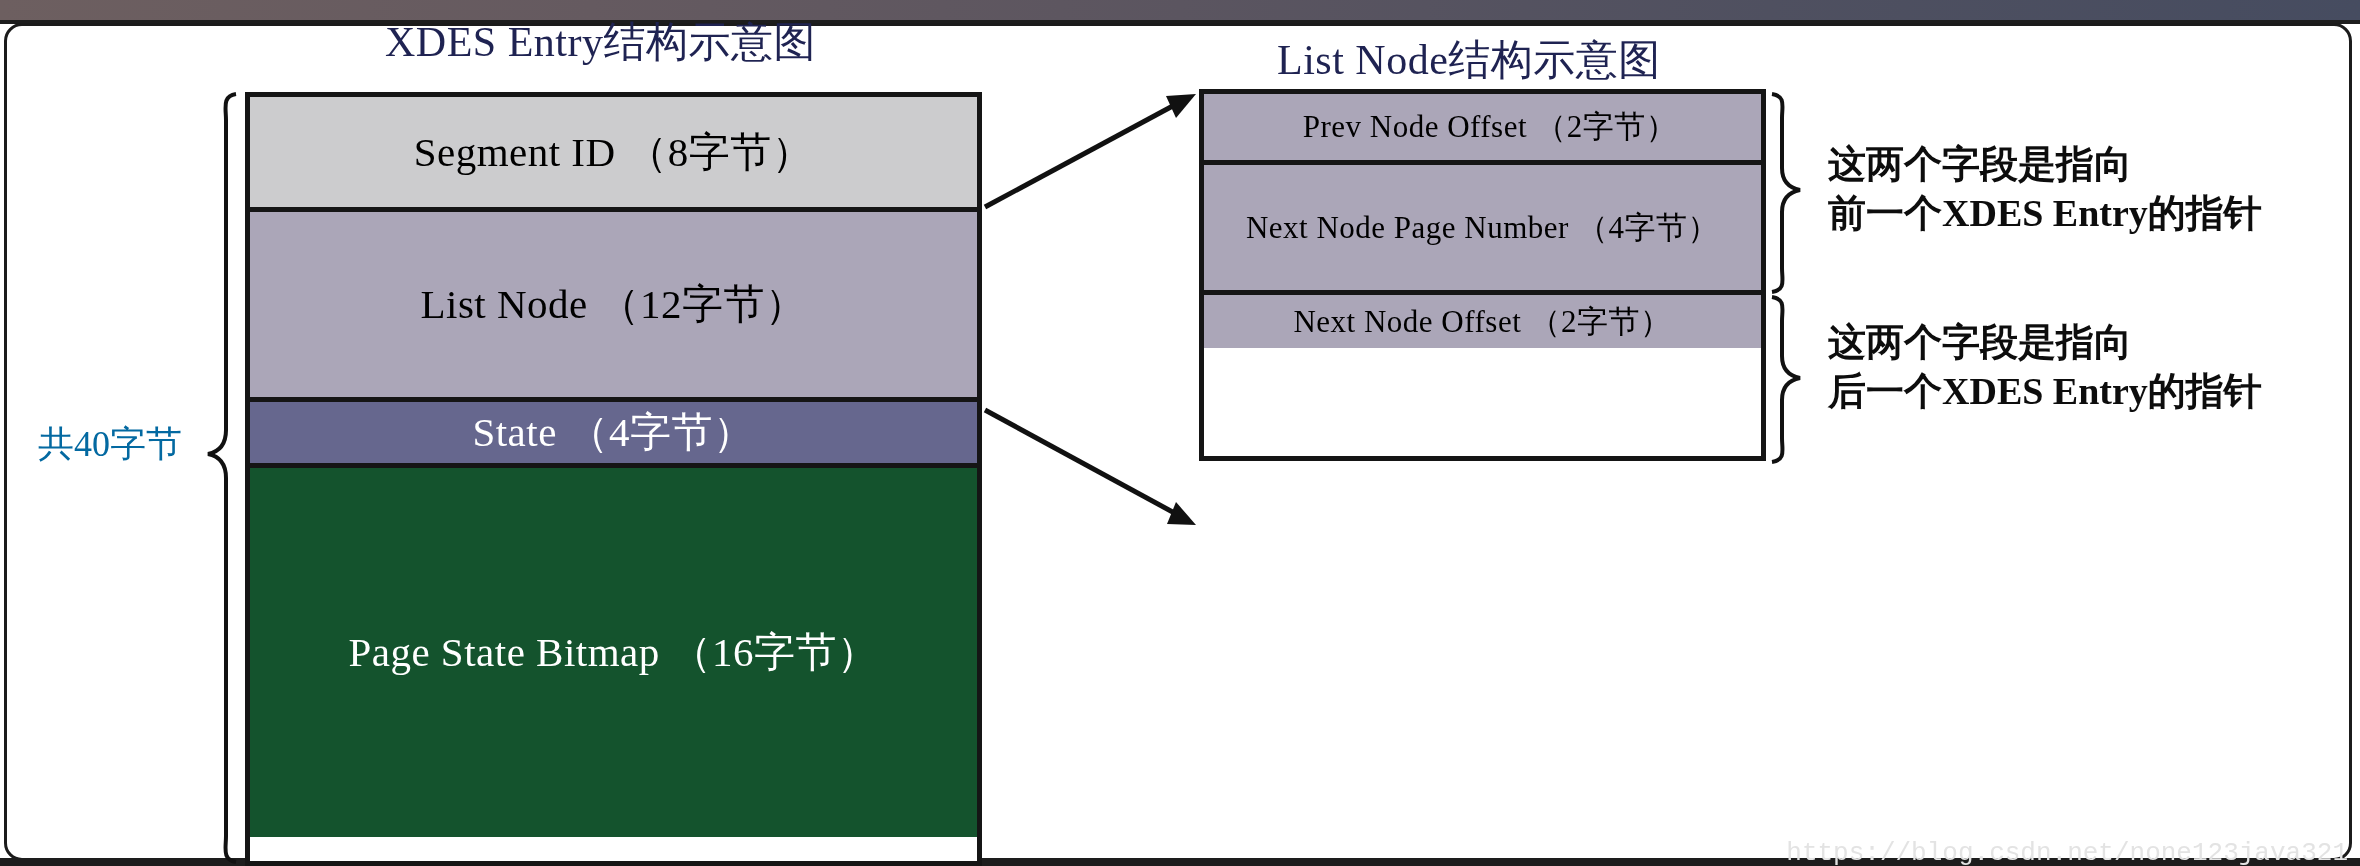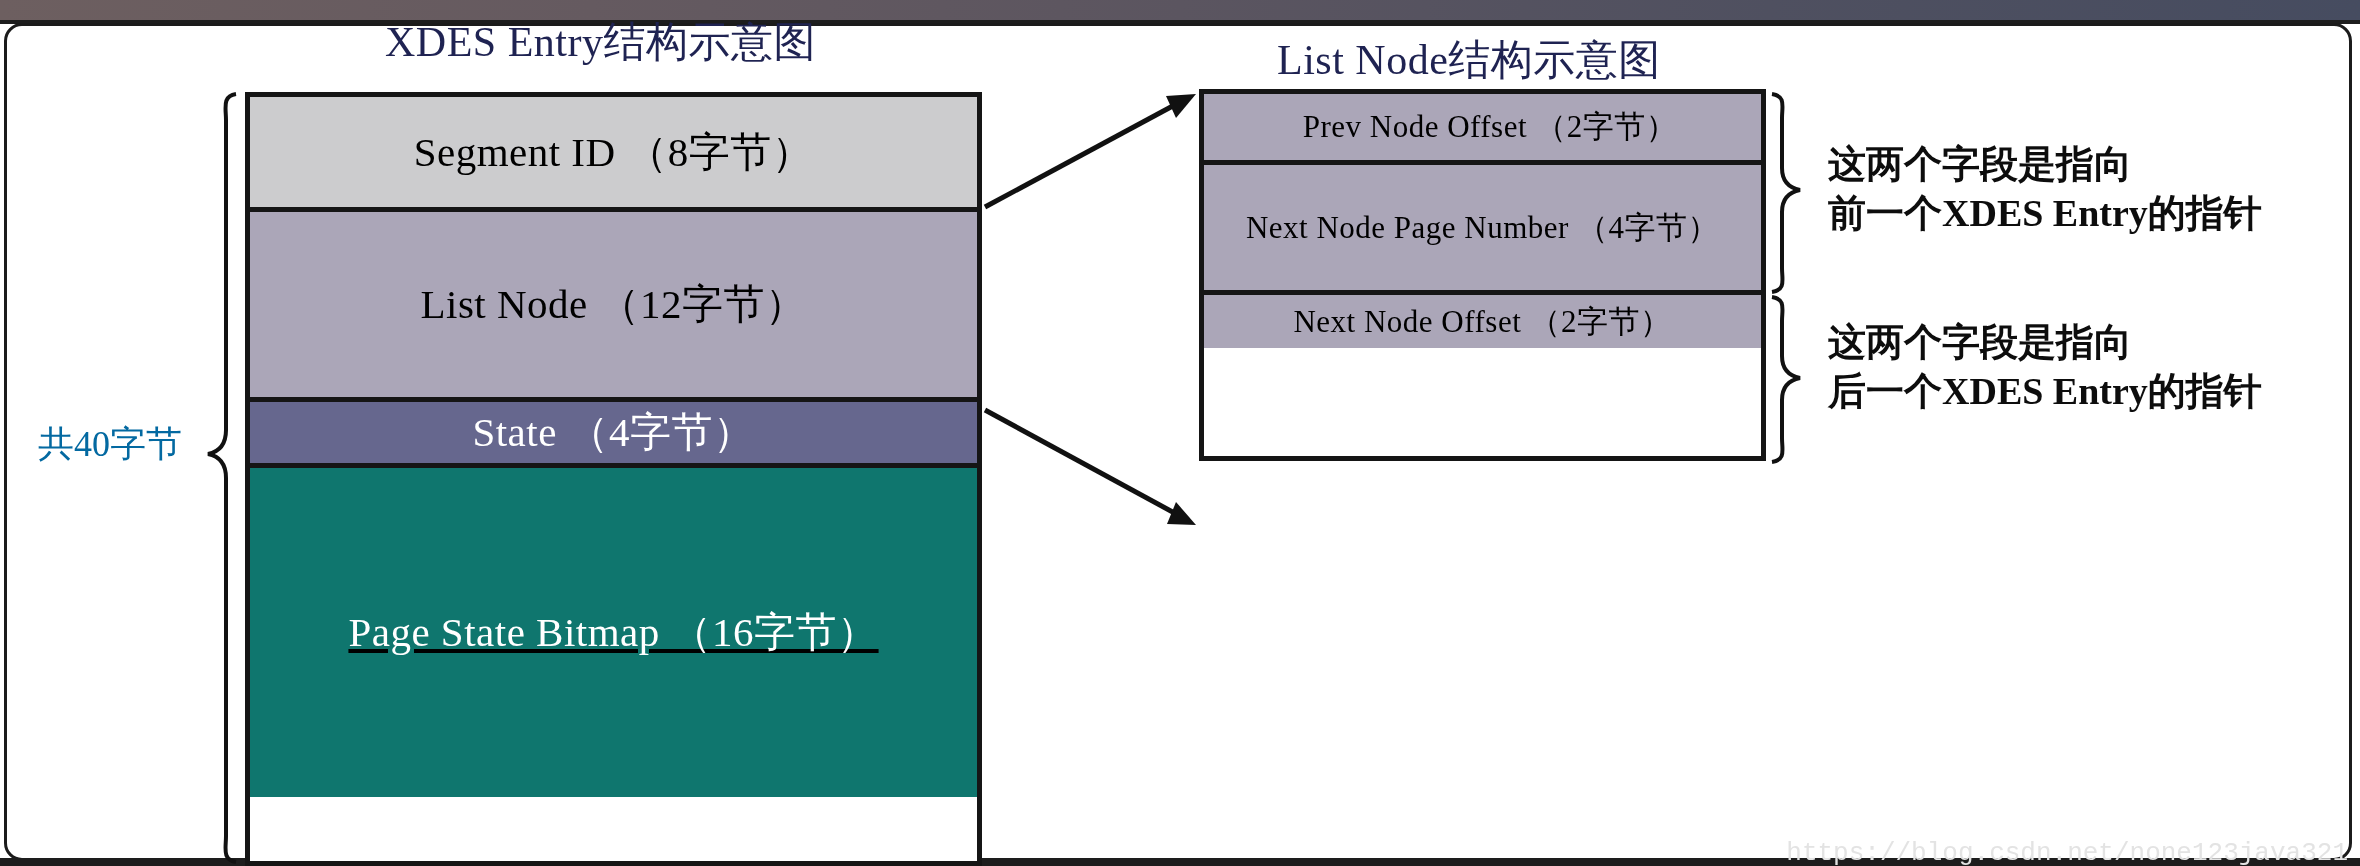--- a/index.html
+++ b/index.html
@@ -88,21 +88,21 @@
   #xdes-box {
     left: 245px;
     top: 92px;
     width: 737px;
     height: 774px;
   }
   #xdes-box .row.r0 { height: 110px; background: #ccccce; }
   #xdes-box .row.r1 { height: 190px; background: #aba6b8; }
   #xdes-box .row.r2 { height: 66px;  background: #66678e; }
   #xdes-box .row.r2 span { color: #ffffff; }
-  #xdes-box .row.r3 { height: 334px; background: #0f766e; text-decoration: underline; }
+  #xdes-box .row.r3 { height: 374px; background: #14532d; }
   #xdes-box .row.r3 span { color: #ffffff; }
 
   
   #listnode-box {
     left: 1199px;
     top: 89px;
     width: 567px;
     height: 372px;
   }
   #listnode-box .row { background: #aba6b8; }

